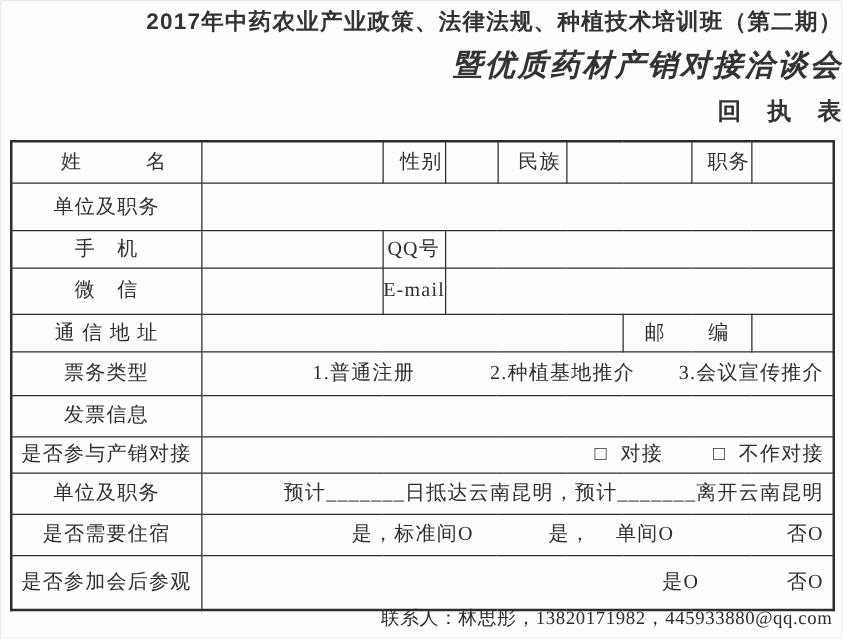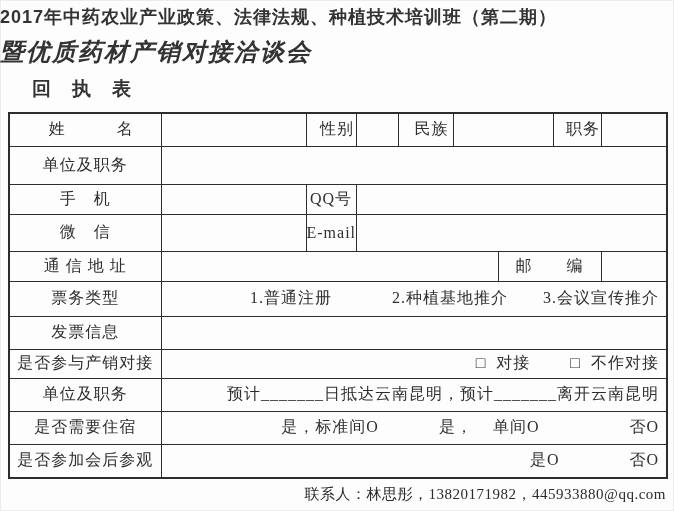--- a/index.html
+++ b/index.html
@@ -12,21 +12,21 @@
     position: relative;
     width: 674px;
     height: 511px;
     background: #fdfdfd;
     overflow: hidden;
     box-shadow: inset 0 0 0 1px #ececec;
   }
   .title {
     position: absolute;
     left: 0; right: 0;
-    text-align: left;
+    text-align: right;
     font-weight: bold;
     color: #333333;
     font-family: "Liberation Sans", "DejaVu Sans", sans-serif;
     white-space: pre;
   }
   .t1 { top: 5px;  font-size: 18px; letter-spacing: 1px; }
   .t2 { top: 36px; font-size: 24px; letter-spacing: 2px; font-style: italic; }
   .t3 { top: 76px; font-size: 19px; letter-spacing: 1px; margin-left: 32px; }
   table.form {
     position: absolute;
@@ -51,21 +51,21 @@
   tr.r1  td { height: 33px; padding-left: 12px; }
   tr.r2  td { height: 38px; }
   tr.r3  td { height: 30px; }
   tr.r4  td { height: 37px; }
   tr.r5  td { height: 30px; margin-top: 16px; }
   tr.r6  td { height: 35px; }
   tr.r7  td { height: 33px; }
   tr.r8  td { height: 29px; }
   tr.r9  td { height: 33px; }
   tr.r10 td { height: 33px; }
-  tr.r11 td { height: 34px; }
+  tr.r11 td { height: 44px; }
   .footer {
     position: absolute;
     top: 485px;
     right: 8px;
     font-size: 15px;
     font-weight: normal;
     letter-spacing: 0.5px;
     color: #2b2b2b;
     white-space: pre;
   }

